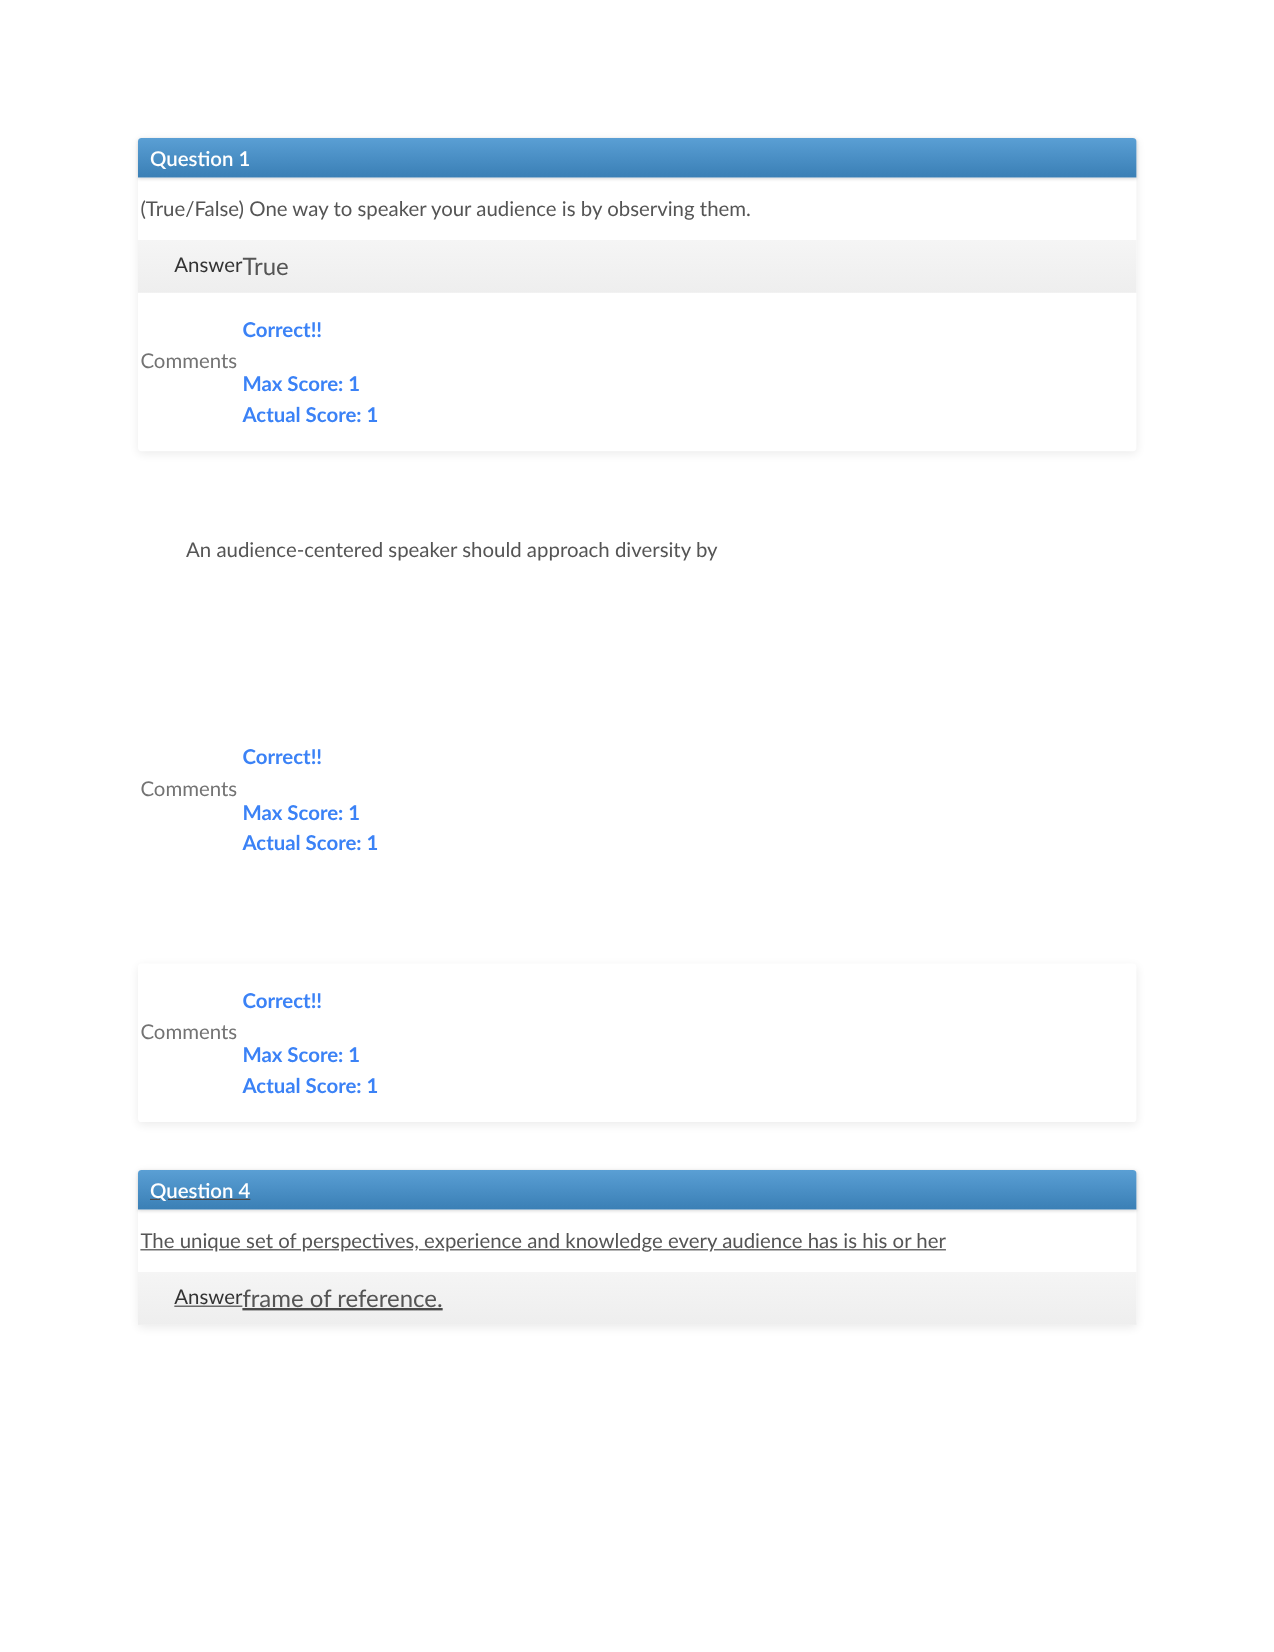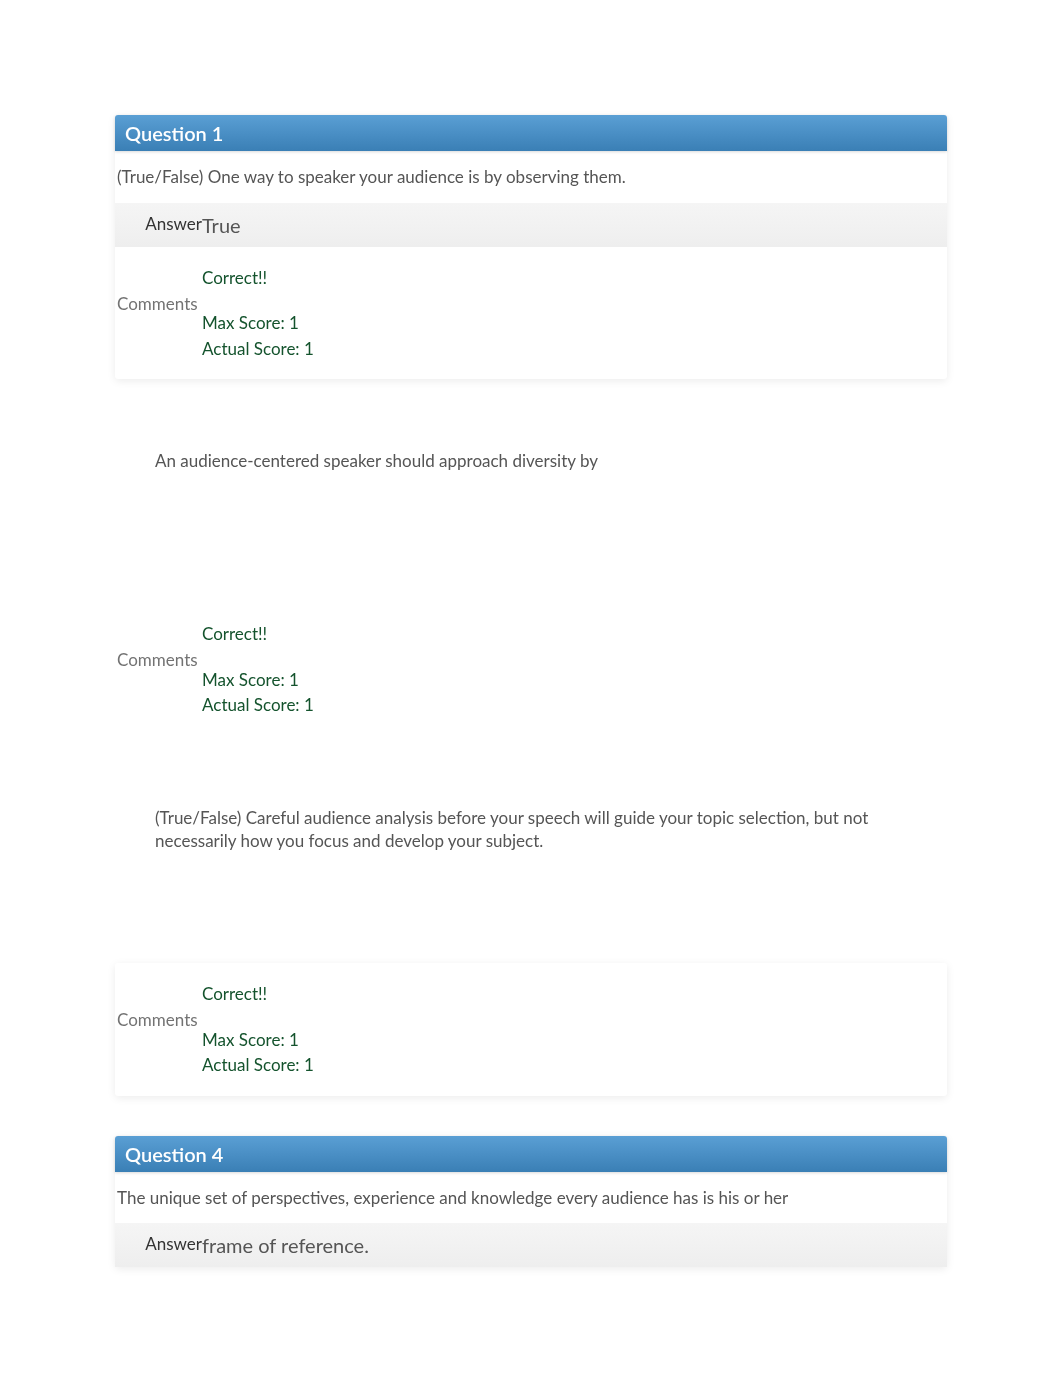--- a/index.html
+++ b/index.html
@@ -17,21 +17,21 @@
     .container {
       padding: 115px 115px 0 115px;
     }
     .question-block {
       margin-bottom: 60px;
     }
     .question-header {
       background: linear-gradient(to bottom, #5a9fd4 0%, #4a8fc5 50%, #3a7fb5 100%);
       color: #ffffff;
       padding: 6px 10px;
-      font-size: 20px;
+      font-size: 17px;
       font-weight: 600;
       border-radius: 3px 3px 0 0;
       box-shadow: 0 1px 3px rgba(0,0,0,0.15);
     }
     .question-text {
       padding: 14px 2px;
       font-size: 17px;
       color: #555;
       line-height: 1.4;
     }
@@ -62,22 +62,23 @@
     }
     .comments-row {
       padding: 10px 2px 10px 2px;
     }
     .comments-row .row-label {
       padding-top: 36px;
     }
     .comments-content {
       padding: 8px 0;
       font-size: 17px;
-      color: #14532d;
+      color: #3b82f6;
       line-height: 1.5;
+      font-weight: bold;
     }
     .comments-content .correct {
       margin-bottom: 20px;
     }
     .blurred-section {
       margin-top: 70px;
       margin-bottom: 0;
     }
     .blurred-question-text {
       font-size: 17px;
@@ -123,32 +124,31 @@
       <div class="row-label">Comments</div>
       <div class="comments-content">
         <div class="correct">Correct!!</div>
         <div>Max Score: 1</div>
         <div>Actual Score: 1</div>
       </div>
     </div>
   </div>
 
   <div class="blurred-section">
-    <div class="blurred-question-text" style="padding-bottom: 110px;">(True/False) Careful audience analysis before your speech will guide your topic selection, but not necessarily how you focus and develop your subject.</div>
     <div class="row comments-row blurred-comments shadow-box" style="padding-left:2px; padding-right:2px;">
       <div class="row-label">Comments</div>
       <div class="comments-content">
         <div class="correct">Correct!!</div>
         <div>Max Score: 1</div>
         <div>Actual Score: 1</div>
       </div>
     </div>
   </div>
 
-  <div class="question-block shadow-box" style="margin-top:40px;">
+  <div class="question-block shadow-box" style="margin-top:40px;text-decoration:underline;">
     <div class="question-header">Question 4</div>
     <div class="question-text">The unique set of perspectives, experience and knowledge every audience has is his or her</div>
     <div class="row answer-row">
       <div class="row-label">Answer</div>
       <div class="row-value">frame of reference.</div>
     </div>
   </div>
 
 </div>
 

